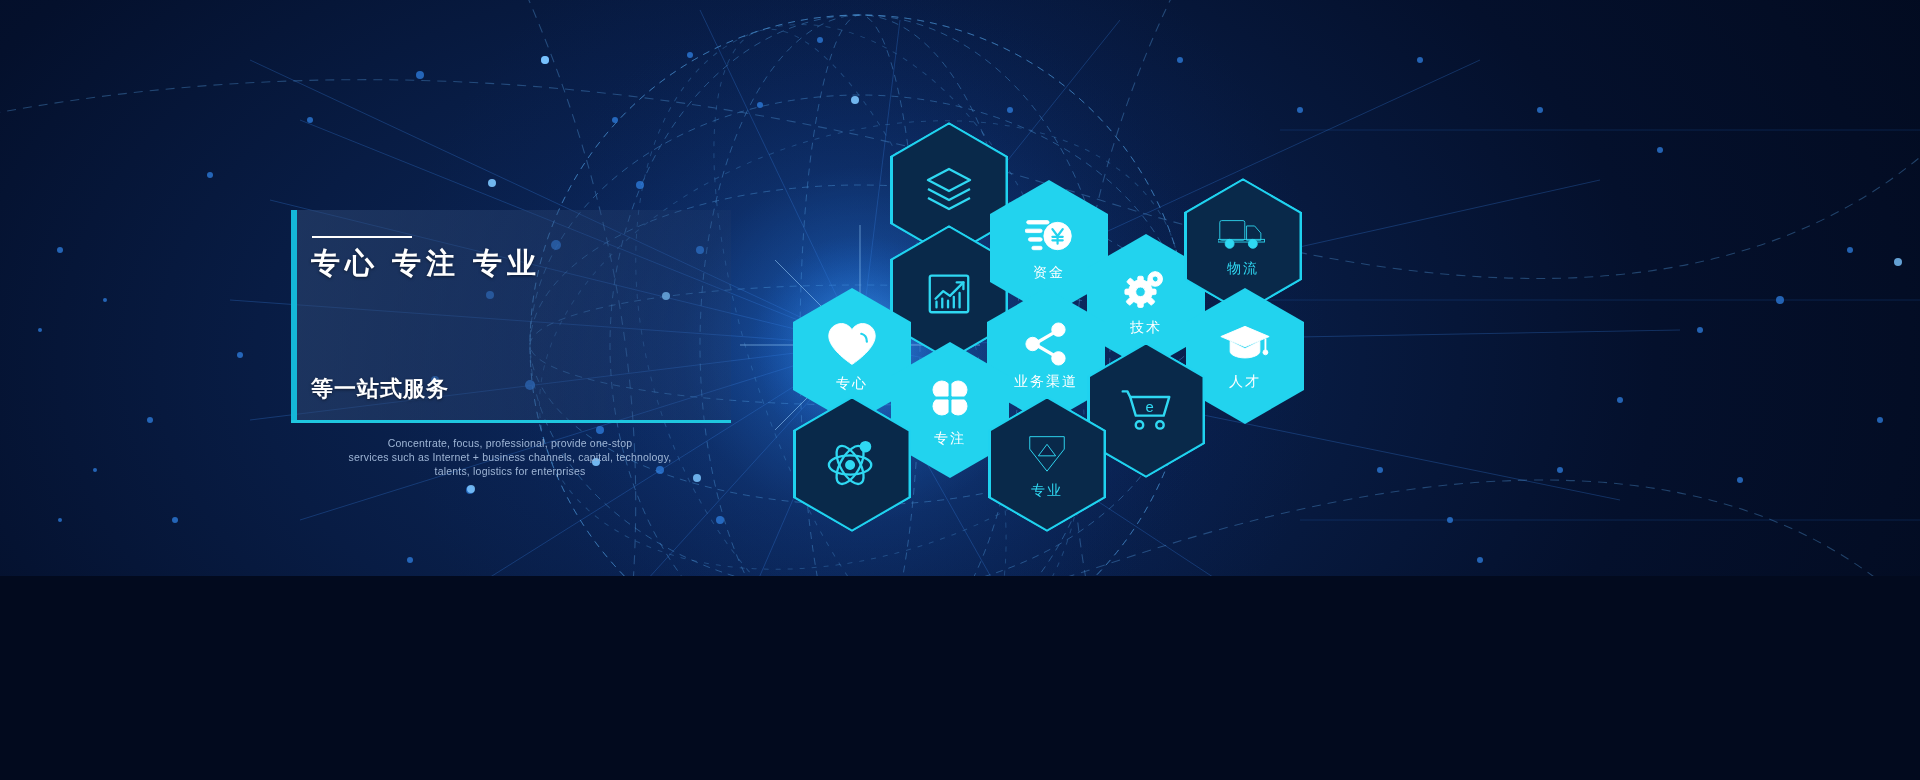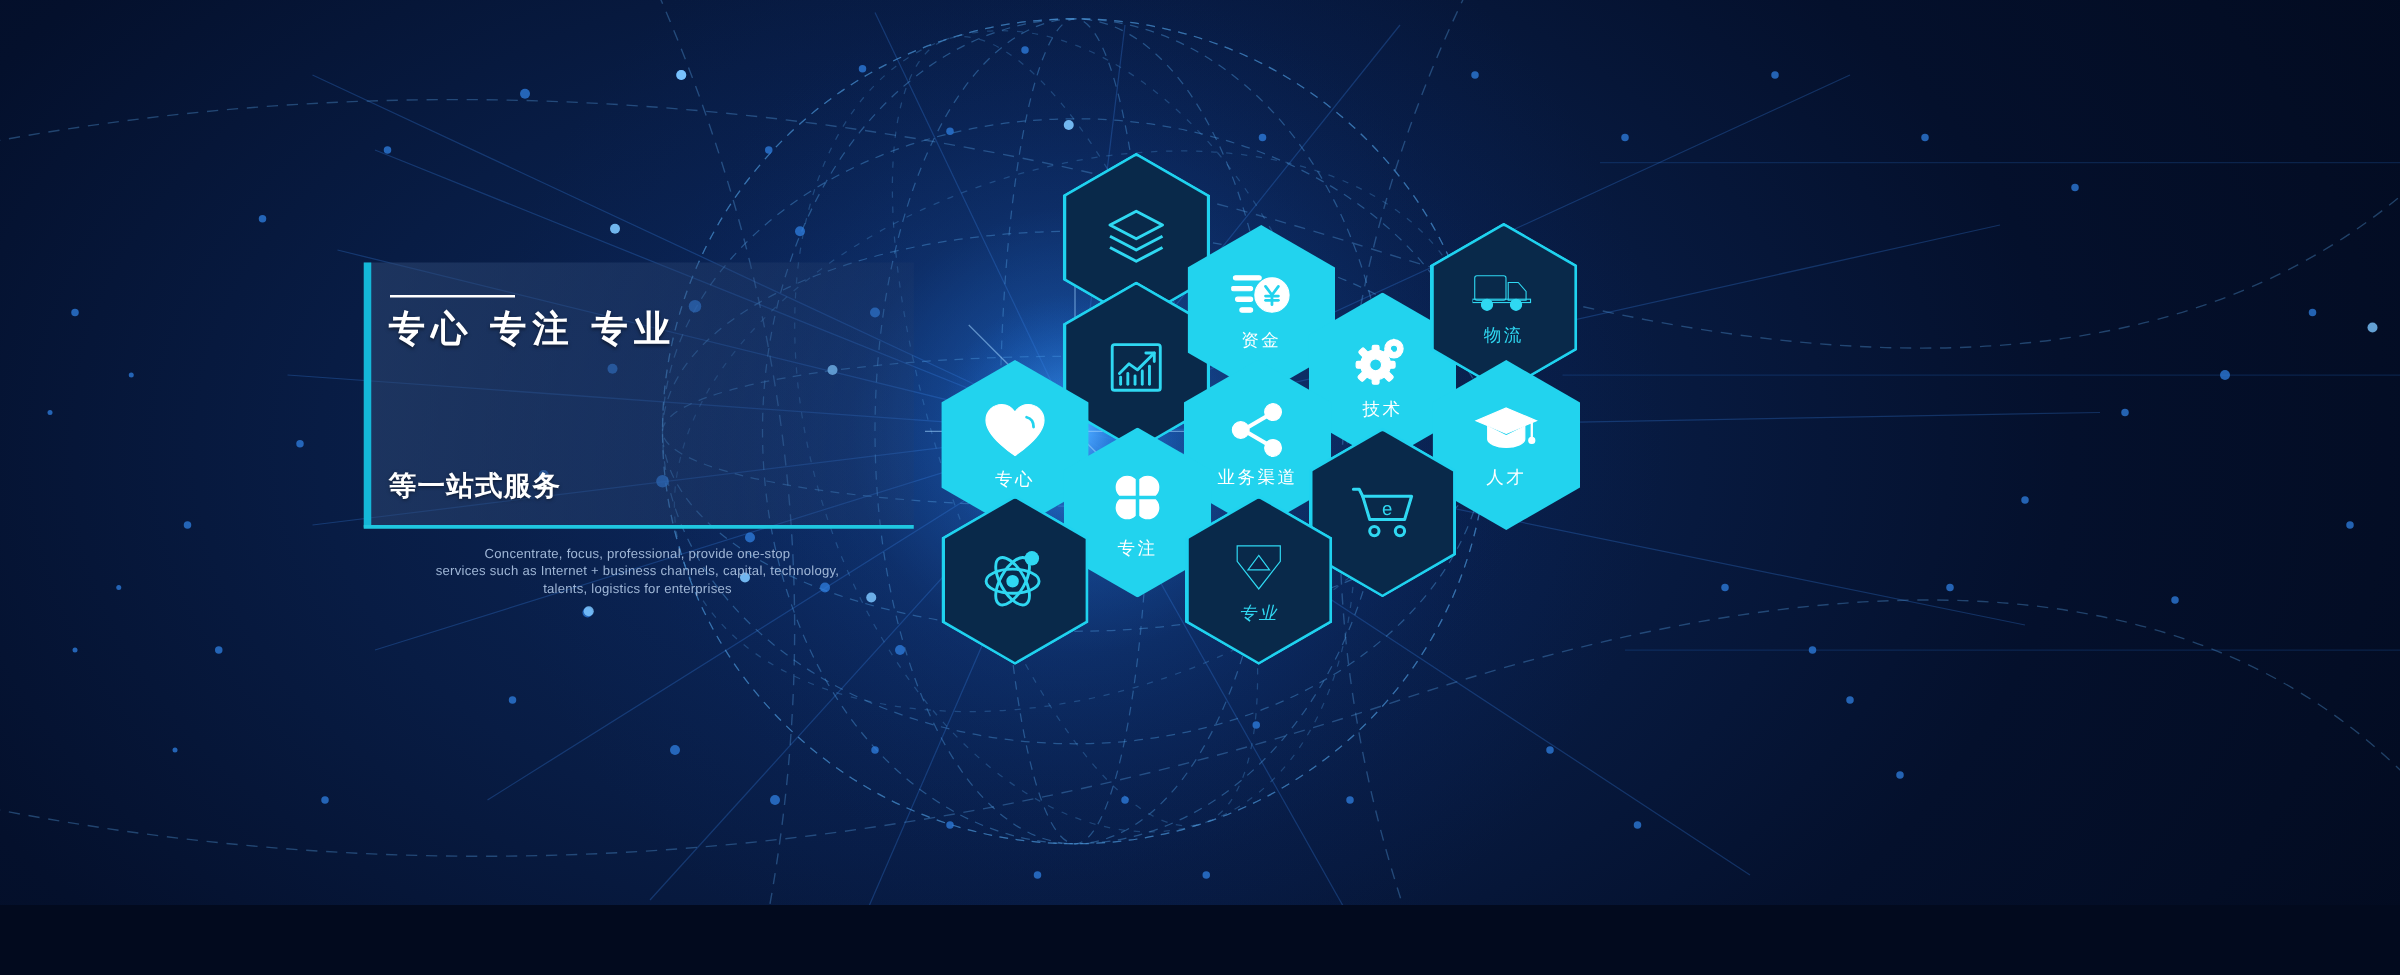--- a/index.html
+++ b/index.html
@@ -1,17 +1,17 @@
 <!DOCTYPE html>
 <html><head>
 <meta charset="utf-8">
 <style>
   html,body{margin:0;padding:0;background:#020a1e;}
   #stage{
-    position:relative;width:1920px;height:724px;overflow:hidden;
+    position:relative;width:1920px;height:576px;overflow:hidden;
     font-family:"Liberation Sans","DejaVu Sans",sans-serif;
     background:
       radial-gradient(circle at 860px 345px, rgba(25,92,190,0.55) 0%, rgba(10,40,105,0.30) 16%, rgba(4,16,50,0.0) 42%),
       radial-gradient(ellipse 1400px 900px at 760px 360px, #0d2a5e 0%, #081c44 36%, #04102c 64%, #020a1e 100%),
       linear-gradient(160deg,#02081a 0%,#041231 45%,#020a20 100%);
   }
   .layer{position:absolute;inset:0;}
   .noclick{pointer-events:none;}
 
   
@@ -41,21 +41,21 @@
 
   #subcopy{
     position:absolute;left:330px;top:436px;width:360px;text-align:center;
     font-size:10.5px;line-height:14px;color:#9fb6d6;letter-spacing:.2px;
   }
 
   
   .hex{
     position:absolute;width:118px;height:136px;
     clip-path:polygon(50% 0%,100% 25%,100% 75%,50% 100%,0% 75%,0% 25%);
-    display:flex;flex-direction:column;align-items:center;justify-content:center;
+    display:flex;flex-direction:column;align-items:center;justify-content:center;margin-left:40px;
   }
   .hex.fill{background:#22d3ee;}
   .hex.outline{background:transparent;}
   .hex .ring{
     position:absolute;inset:0;
     clip-path:polygon(50% 0%,100% 25%,100% 75%,50% 100%,0% 75%,0% 25%);
     background:#1fd2ef;
   }
   .hex .ring::after{
     content:"";position:absolute;inset:2.5px;
@@ -393,21 +393,21 @@
             <svg class="ico" width="54" height="46" viewBox="0 0 58 48" fill="none" stroke="#2fd8f2" stroke-width="2.6" stroke-linecap="round" stroke-linejoin="round">
       <path d="M4 4h5l3 6"></path>
               <path d="M12 10h42l-6 20H18z"></path>
       <circle cx="22" cy="40" r="4"></circle>
               <circle cx="44" cy="40" r="4"></circle>
       <text x="33" y="26" font-family="Liberation Sans, sans-serif" font-size="16" fill="#2fd8f2" stroke="none" text-anchor="middle">e</text>
             </svg>
           </span>
         </div>
       </div>
-      <div class="hex outline" style="left: 948px; top: 396px; pointer-events: auto; font-style: italic;">
+      <div class="hex outline" style="left: 948px; top: 396px; pointer-events: auto;">
         <div class="ring"></div>
         <div class="inner">
           <span>
             <svg class="ico" width="46" height="46" viewBox="0 0 48 48" fill="#2fd8f2" stroke="none">
       <path d="M6 8h36v13L24 44 6 21z"></path>
       <polygon points="24,16 33,28 15,28" fill="#0b2145"></polygon>
             </svg>
           </span>
           <span class="lbl">专业</span>
         </div>

